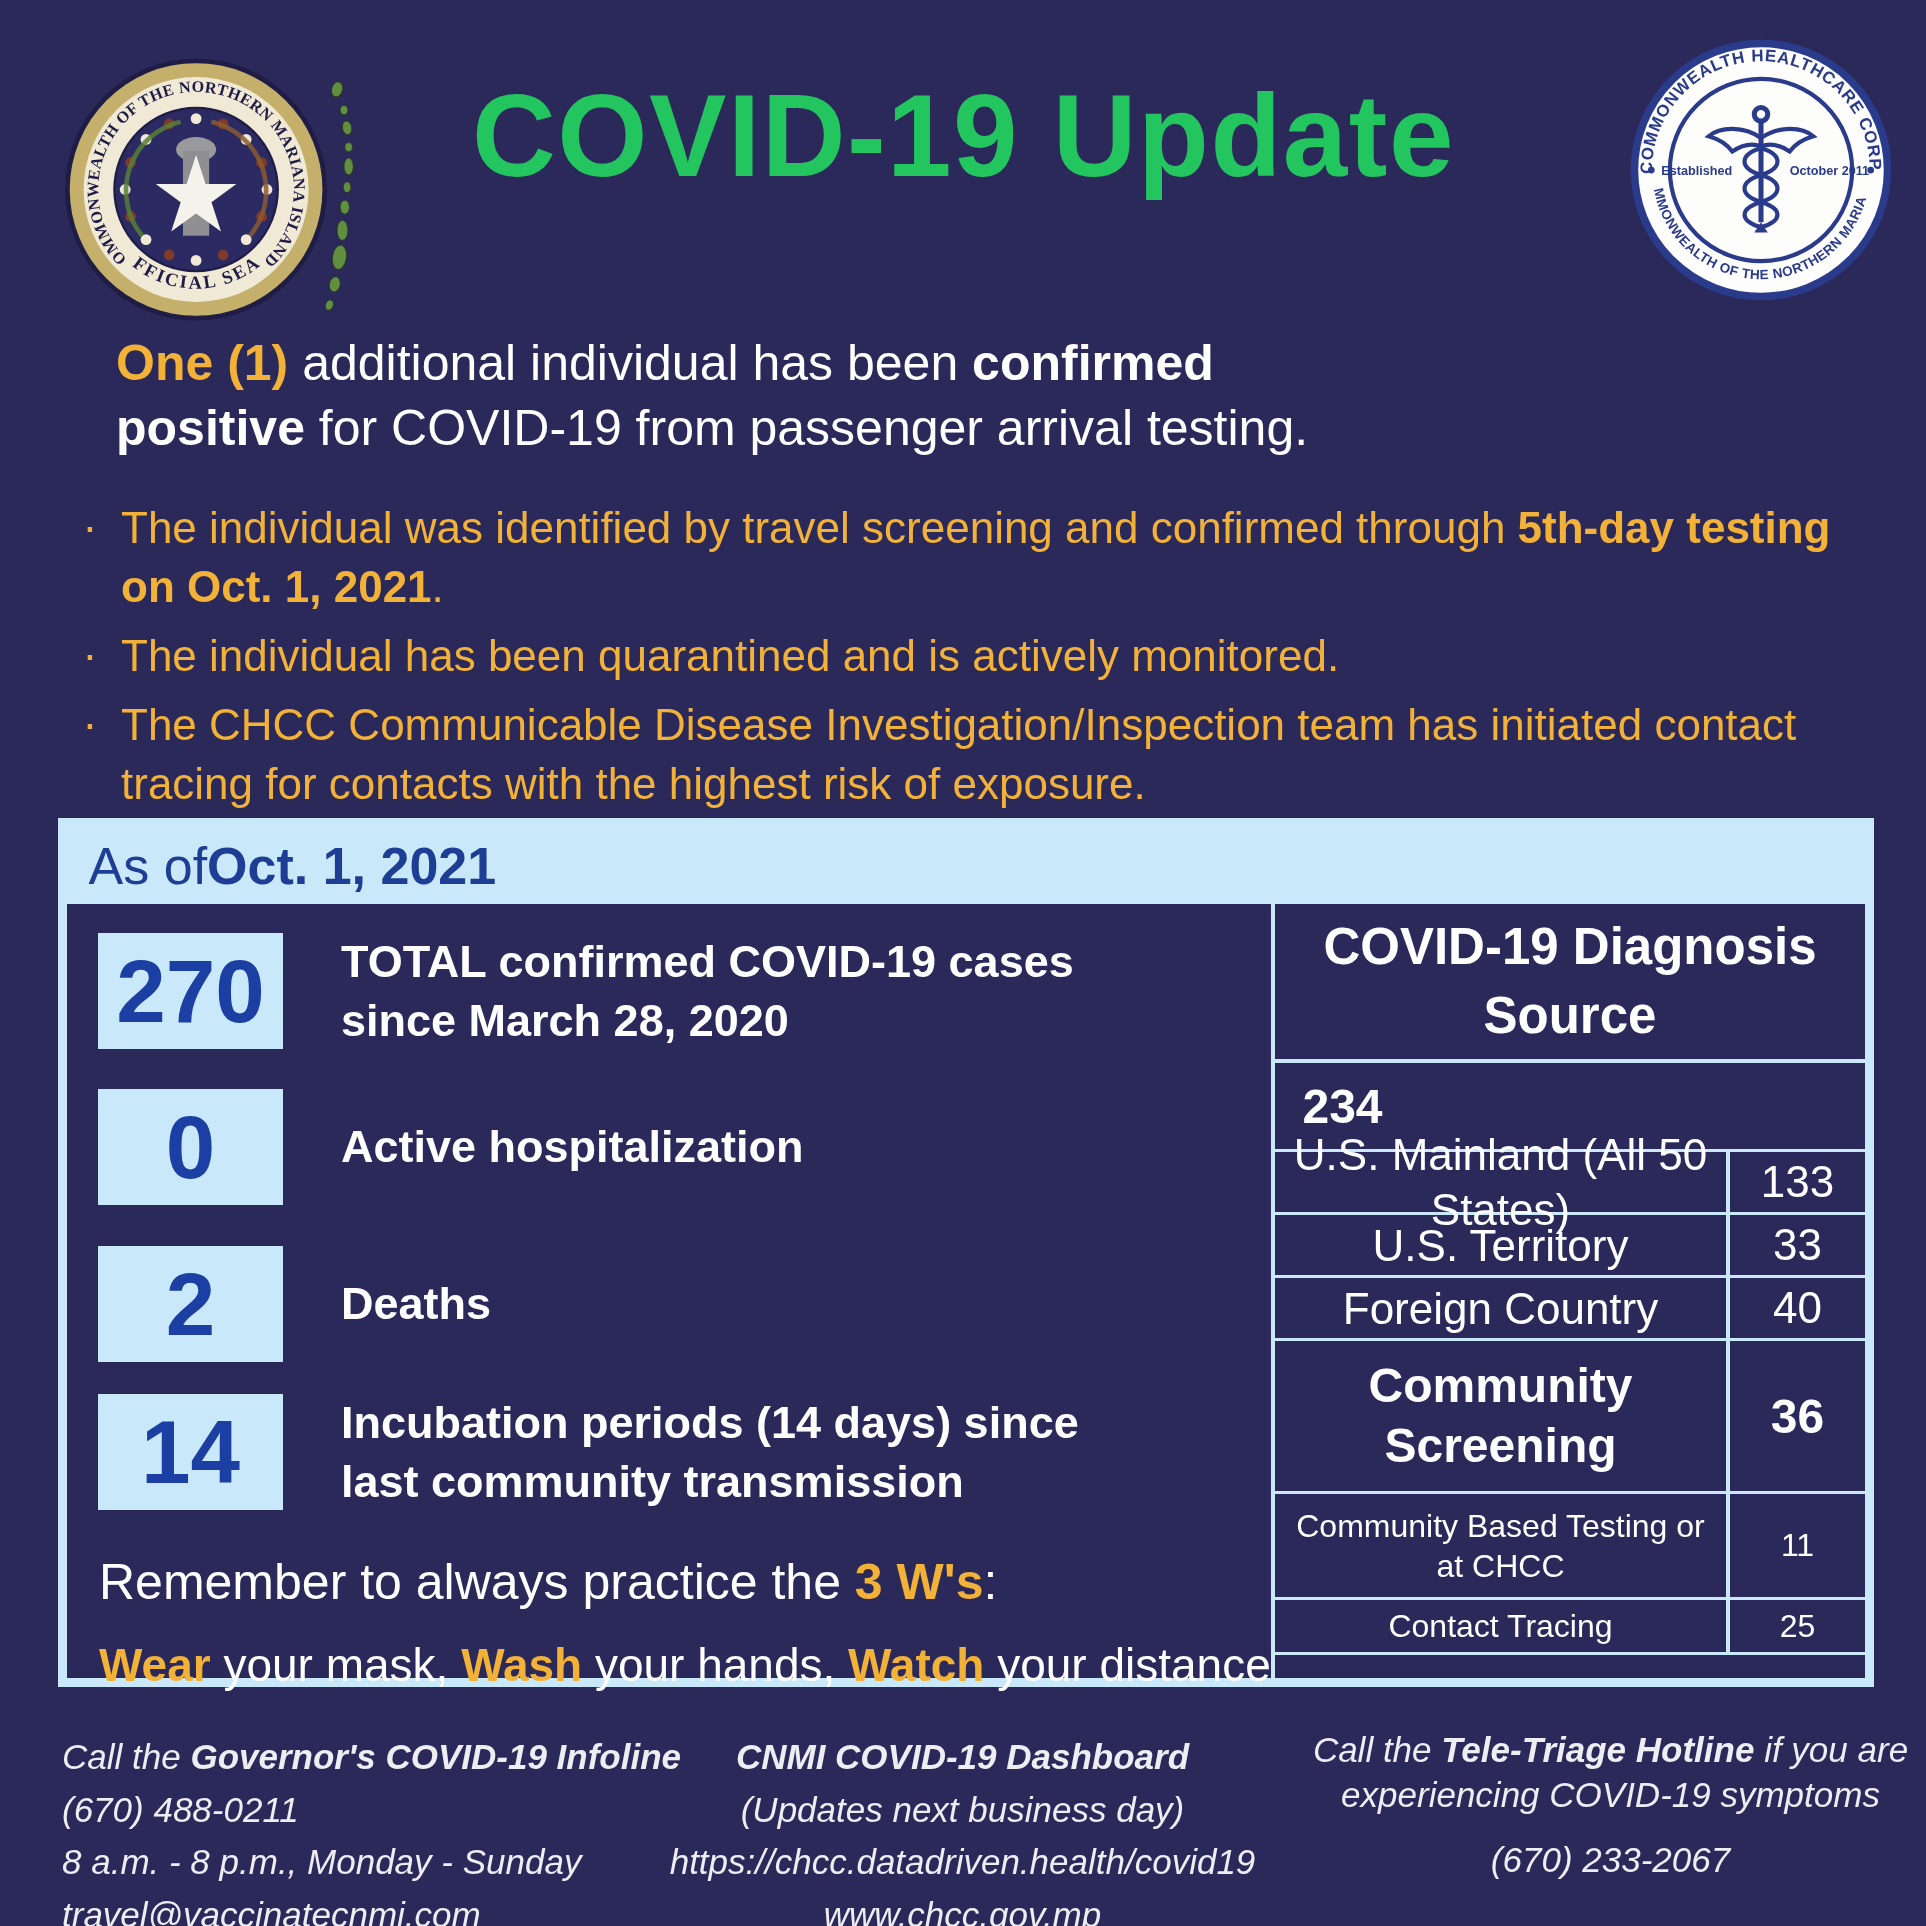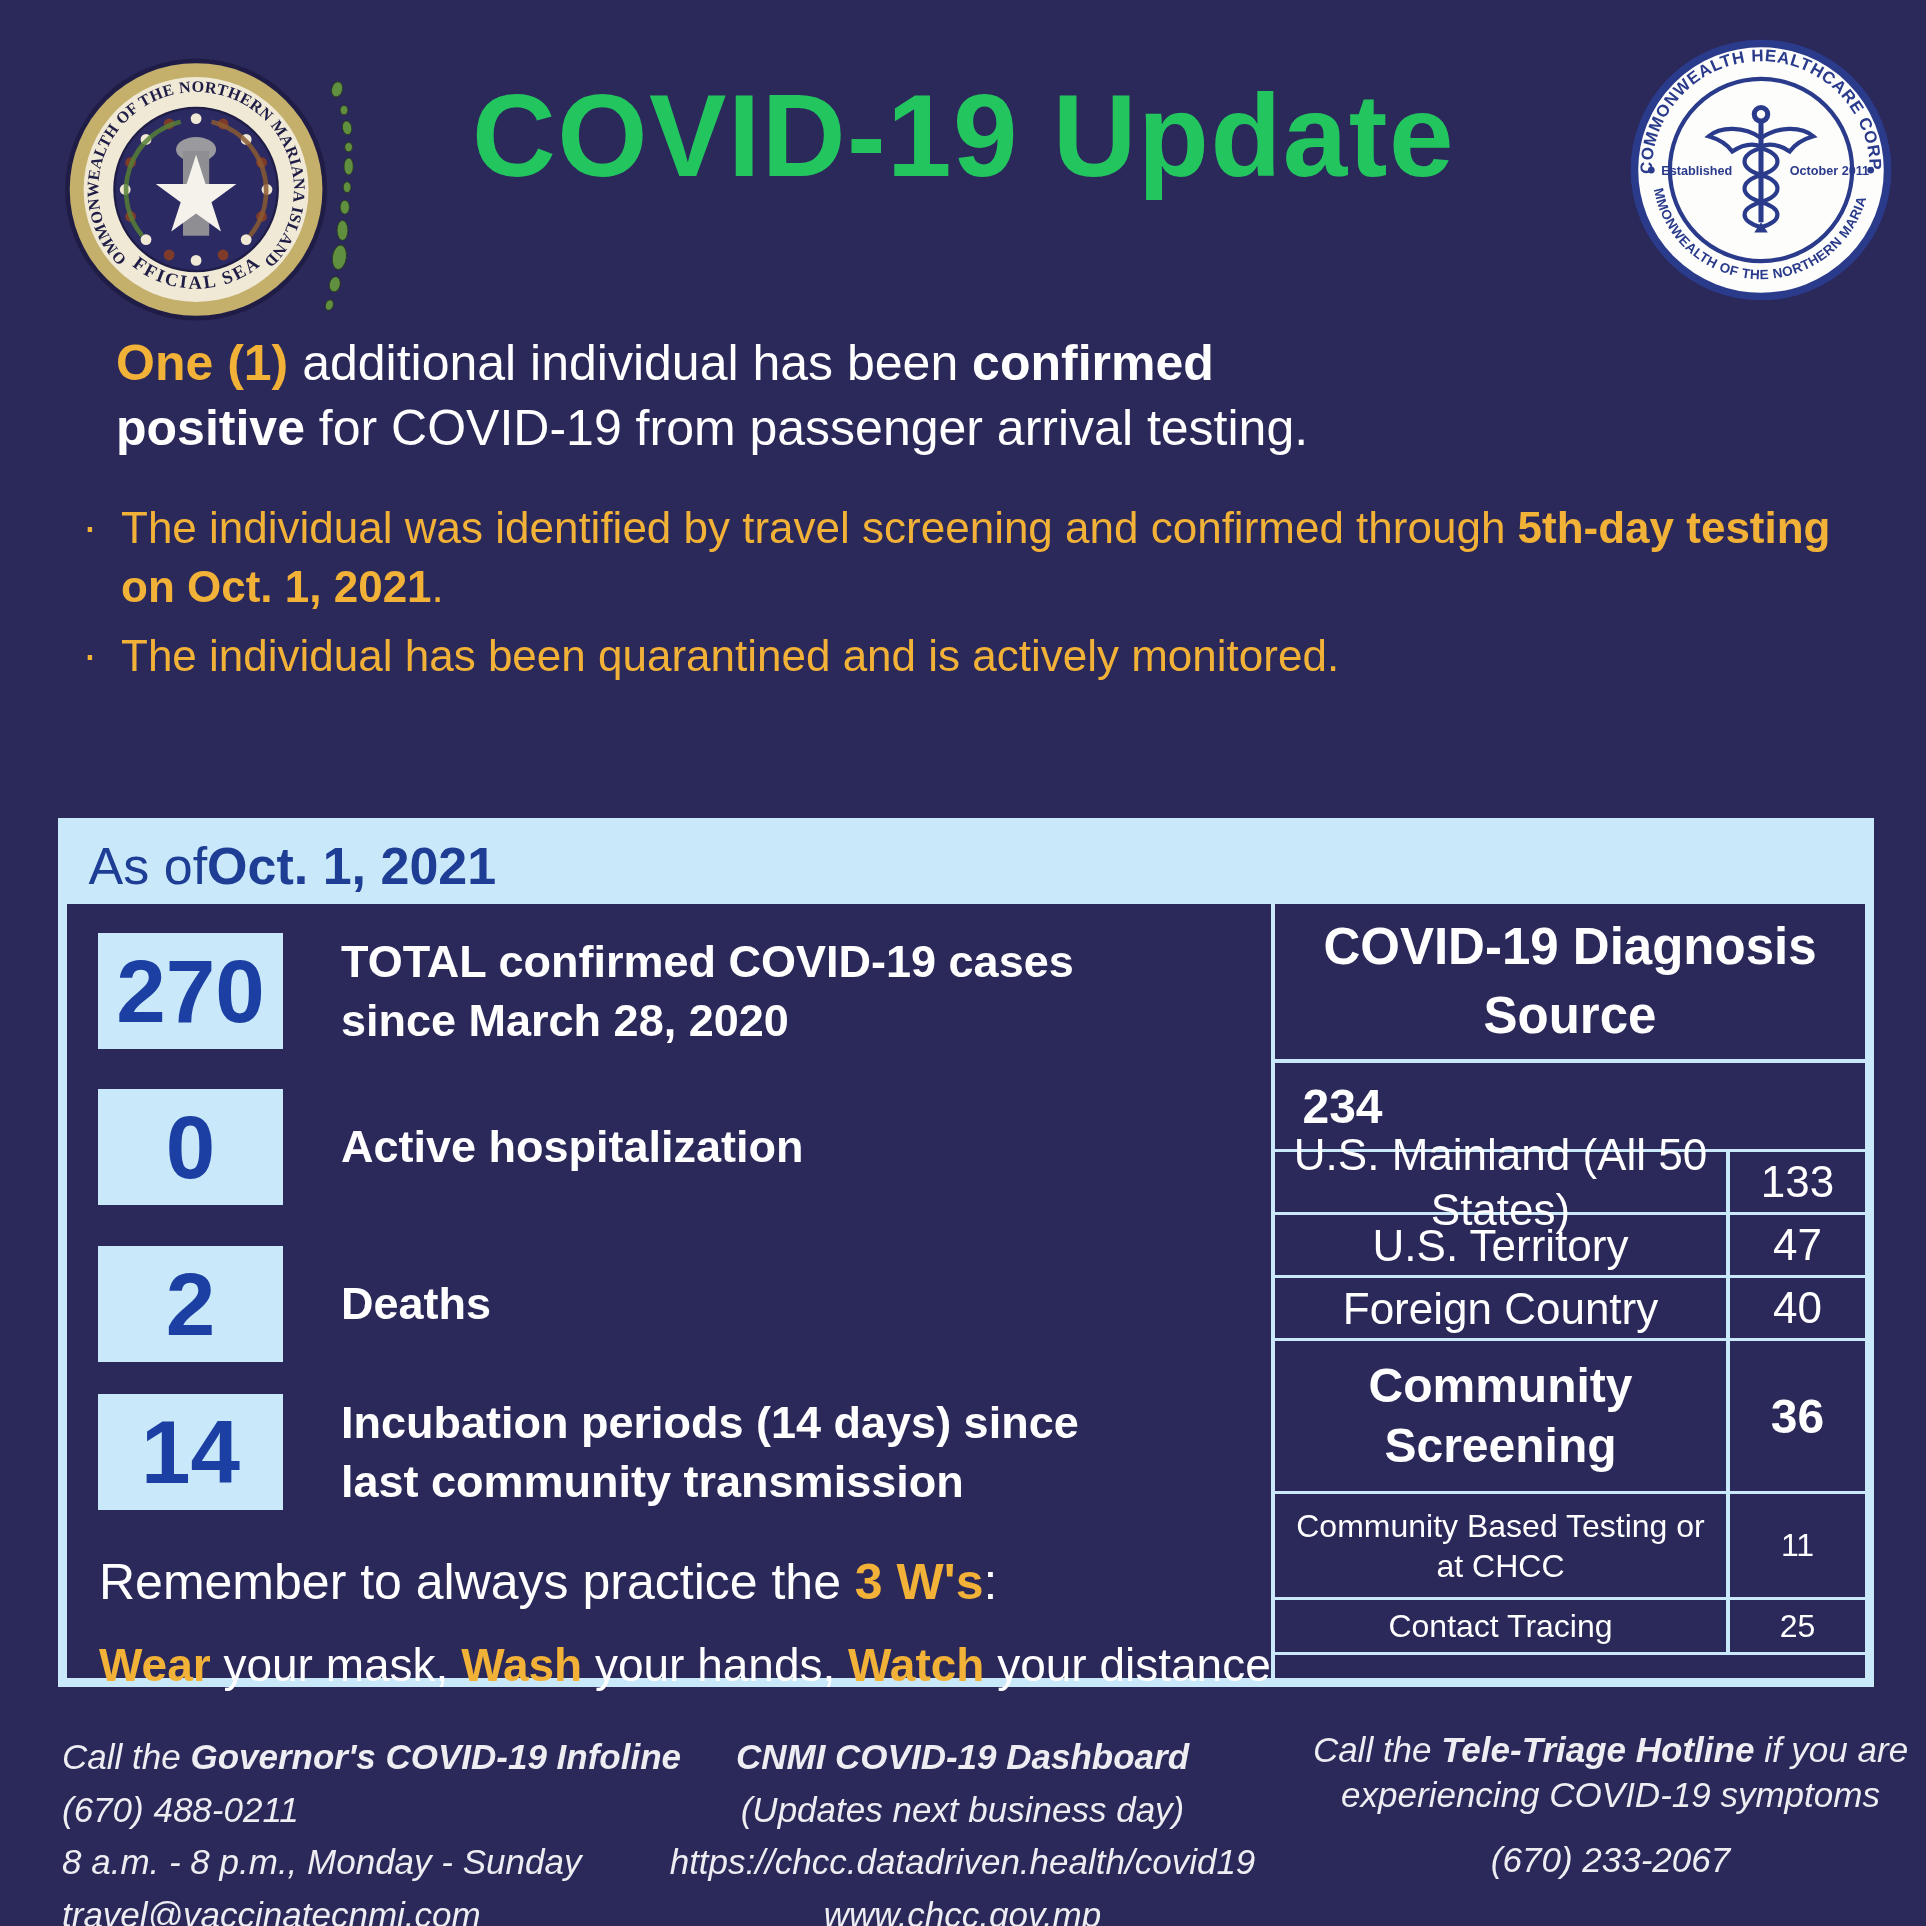--- a/index.html
+++ b/index.html
@@ -180,20 +180,21 @@
   </svg>
 
   <div class="headline">
     <div><span class="yl b">One (1)</span><span> additional individual has been </span><span class="b">confirmed</span></div>
     <div><span class="b">positive</span><span> for COVID-19 from passenger arrival testing.</span></div>
   </div>
 
   <div class="bullets">
     <div class="bullet"><span>The individual was identified by travel screening and confirmed through </span><span class="b">5th-day testing on Oct. 1, 2021</span><span>.</span></div>
     <div class="bullet"><span>The individual has been quarantined and is actively monitored.</span></div>
+    <div class="bullet"><span>The CHCC Communicable Disease Investigation/Inspection team has initiated contact tracing for contacts with the highest risk of exposure.</span></div>
   </div>
 
   <div class="panel">
     <div class="banner">
         <span>As of </span>
         <span class="b">Oct. 1, 2021</span>
       </div>
     <div class="panel-content">
 
       <div class="stat-row r1">
@@ -220,21 +221,21 @@
         <div class="dt-head">COVID-19 Diagnosis Source</div>
         <div class="dt-row main">
           <div class="dt-val">234</div>
         </div>
         <div class="dt-row sub">
           <div class="dt-lab">U.S. Mainland (All 50 States)</div>
           <div class="dt-val">133</div>
         </div>
         <div class="dt-row sub">
           <div class="dt-lab">U.S. Territory</div>
-          <div class="dt-val">47</div>
+          <div class="dt-val">33</div>
         </div>
         <div class="dt-row sub">
           <div class="dt-lab">Foreign Country</div>
           <div class="dt-val">40</div>
         </div>
         <div class="dt-row main2">
           <div class="dt-lab">Community Screening</div>
           <div class="dt-val">36</div>
         </div>
         <div class="dt-row sub2">

